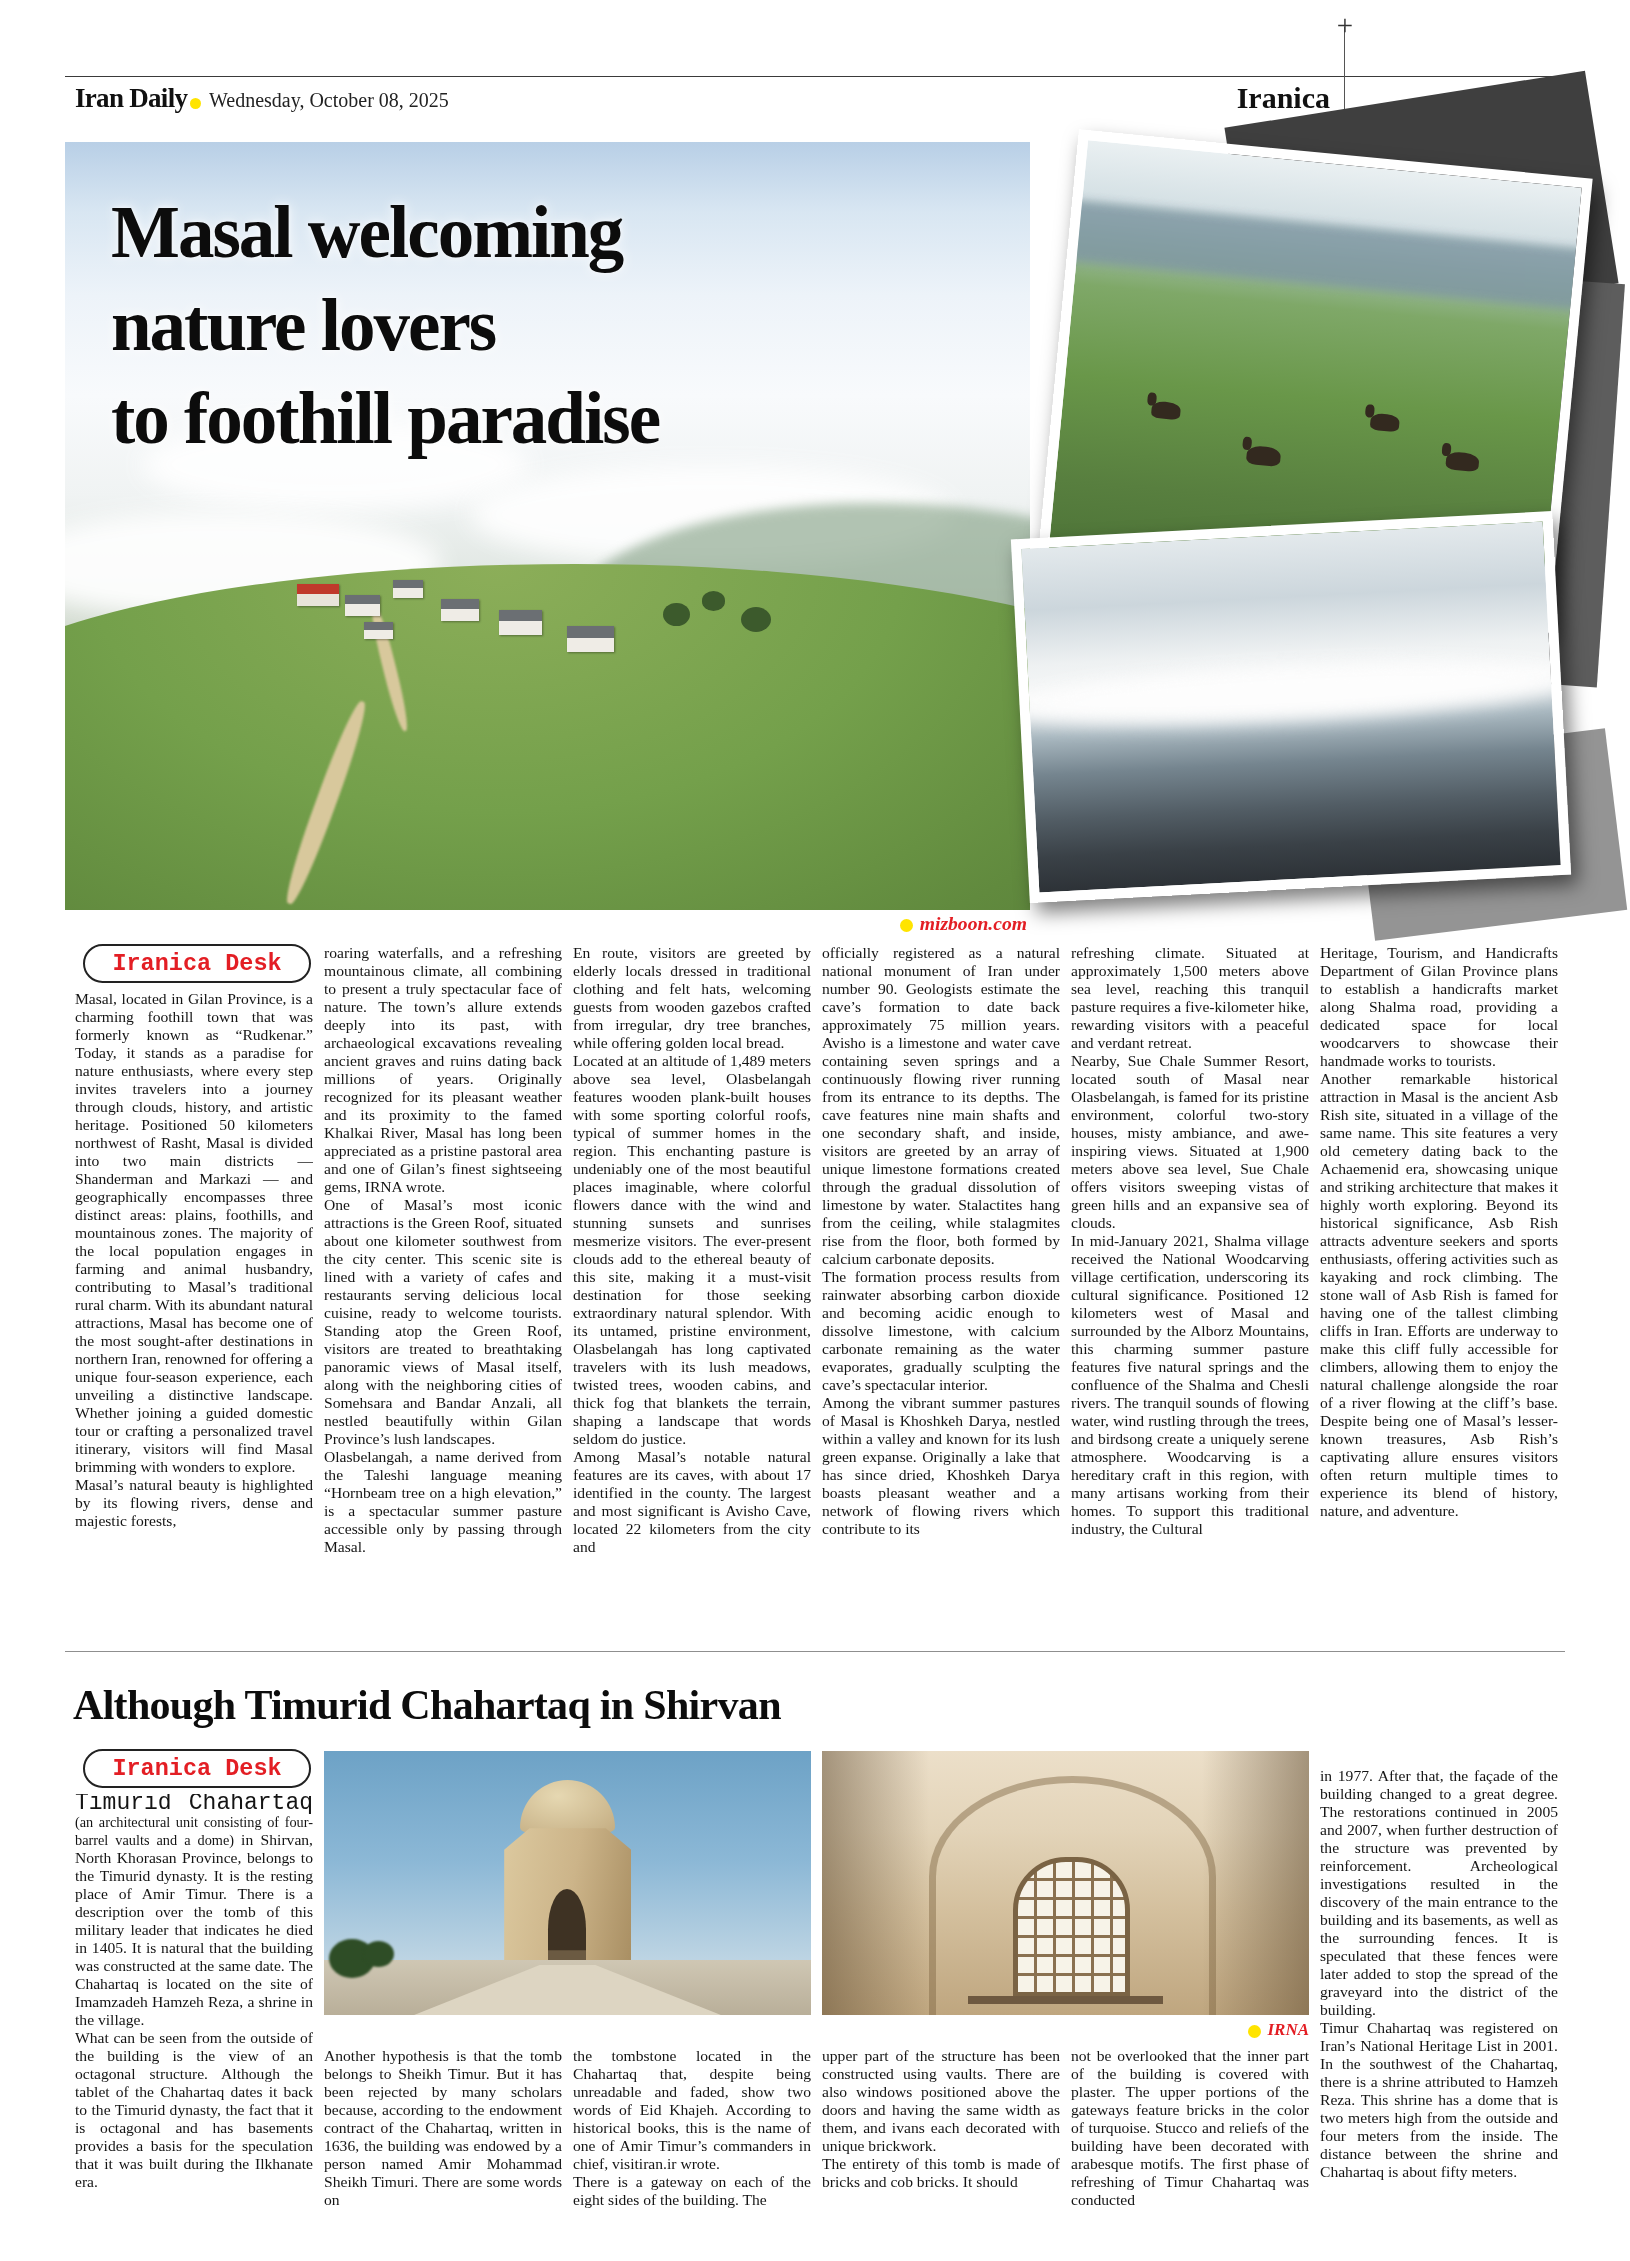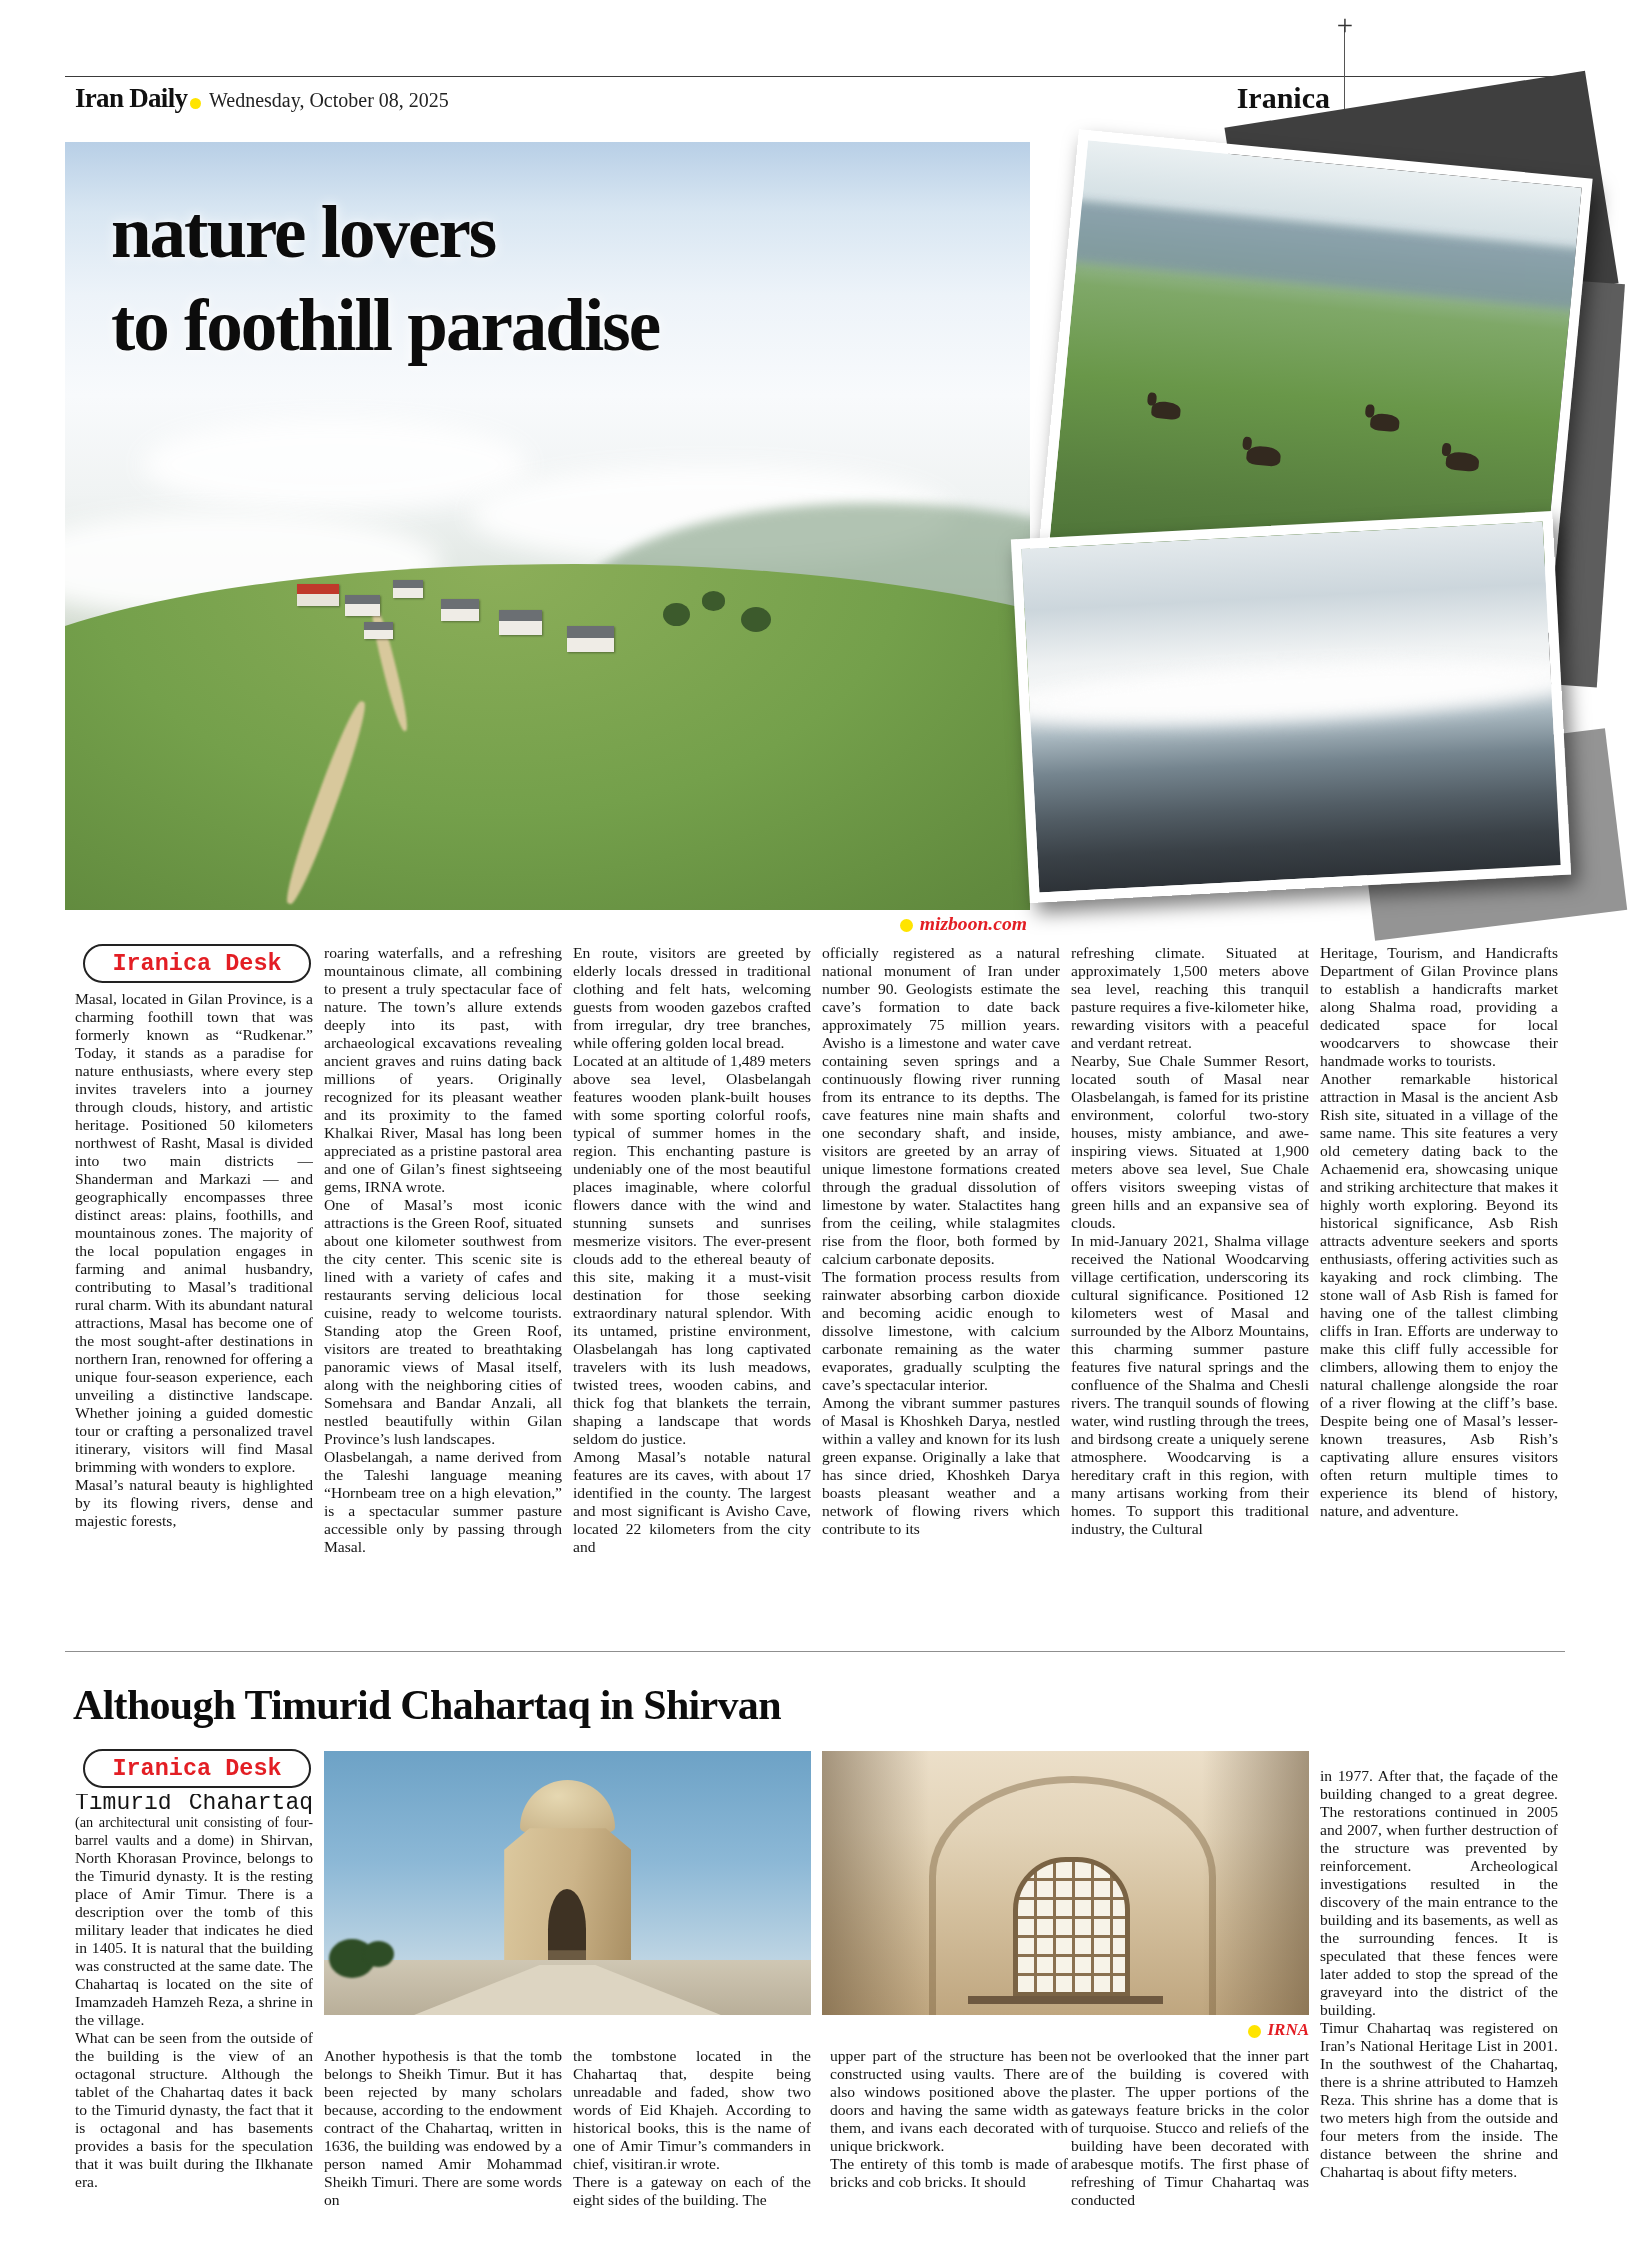--- a/index.html
+++ b/index.html
@@ -108,20 +108,21 @@
     <div class="house" style="left:29%;top:59%;width:35px;height:21px;"></div>
     <div class="house" style="left:34%;top:57%;width:30px;height:18px;"></div>
     <div class="house" style="left:39%;top:59.5%;width:38px;height:22px;"></div>
     <div class="house" style="left:45%;top:61%;width:43px;height:25px;"></div>
     <div class="house" style="left:52%;top:63%;width:47px;height:26px;"></div>
     <div class="house" style="left:31%;top:62.5%;width:29px;height:17px;"></div>
     <div class="tree" style="left:62%;top:60%;width:27px;height:23.5px;"></div>
     <div class="tree" style="left:66%;top:58.5%;width:23.5px;height:19.6px;"></div>
     <div class="tree" style="left:70%;top:60.5%;width:30px;height:25px;"></div>
     <div class="headline1">
+      <span>Masal welcoming</span>
       <span>nature lovers</span>
       <span>to foothill paradise</span>
     </div>
   </div>
 
   <div class="polaroid" style="left:1056px;top:153px;width:496px;height:436px;transform:rotate(5.5deg);">
     <div class="photoA-inner">
       <div class="ridgeA"></div>
       <div class="horse" style="left:18%;top:58%;"></div>
       <div class="horse" style="left:38%;top:66%;width:34px;height:19.6px;"></div>
@@ -188,20 +189,20 @@
     <div class="ledge"></div>
   </div>
 
   <div class="credit" style="left:1048px;top:2020px;width:261px;font-size:17px;">
     <span class="dot"></span><span>IRNA</span>
   </div>
 
   <div class="col" style="left:324px;top:2047px;height:196px;">Another hypothesis is that the tomb belongs to Sheikh Timur. But it has been rejected by many scholars because, according to the endowment contract of the Chahartaq, written in 1636, the building was endowed by a person named Amir Mohammad Sheikh Timuri. There are some words on</div>
   <div class="col" style="left:573px;top:2047px;height:196px;">the tombstone located in the Chahartaq that, despite being unreadable and faded, show two words of Eid Khajeh. According to historical books, this is the name of one of Amir Timur’s commanders in chief, visitiran.ir wrote.
 There is a gateway on each of the eight sides of the building. The</div>
-  <div class="col" style="left:822px;top:2047px;height:196px;margin-left:8px;">upper part of the structure has been constructed using vaults. There are also windows positioned above the doors and having the same width as them, and ivans each decorated with unique brickwork.
+  <div class="col" style="left:822px;top:2047px;height:196px;">upper part of the structure has been constructed using vaults. There are also windows positioned above the doors and having the same width as them, and ivans each decorated with unique brickwork.
 The entirety of this tomb is made of bricks and cob bricks. It should</div>
   <div class="col" style="left:1071px;top:2047px;height:196px;">not be overlooked that the inner part of the building is covered with plaster. The upper portions of the gateways feature bricks in the color of turquoise. Stucco and reliefs of the building have been decorated with arabesque motifs. The first phase of refreshing of Timur Chahartaq was conducted</div>
   <div class="col" style="left:1320px;top:1767px;height:476px;">in 1977. After that, the façade of the building changed to a great degree. The restorations continued in 2005 and 2007, when further destruction of the structure was prevented by reinforcement. Archeological investigations resulted in the discovery of the main entrance to the building and its basements, as well as the surrounding fences. It is speculated that these fences were later added to stop the spread of the graveyard into the district of the building.
 Timur Chahartaq was registered on Iran’s National Heritage List in 2001. In the southwest of the Chahartaq, there is a shrine attributed to Hamzeh Reza. This shrine has a dome that is two meters high from the outside and four meters from the inside. The distance between the shrine and Chahartaq is about fifty meters.</div>
 
 </div>
 
 
 </body></html>

